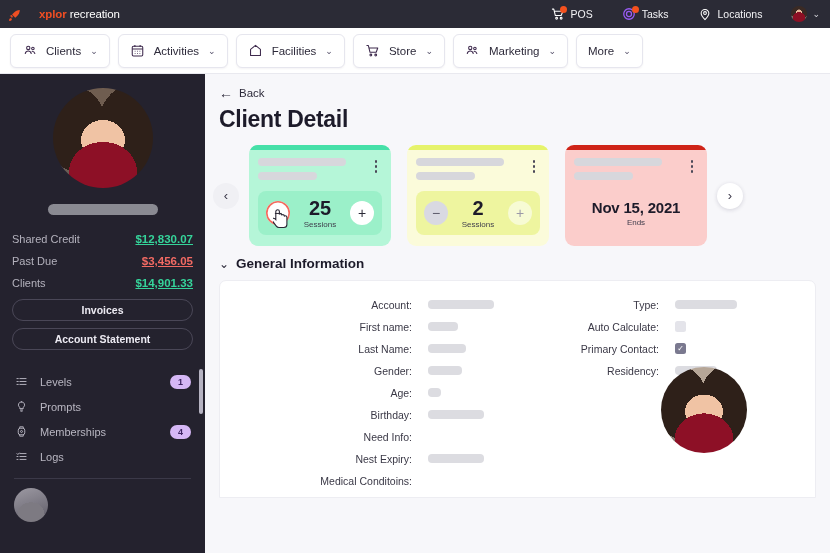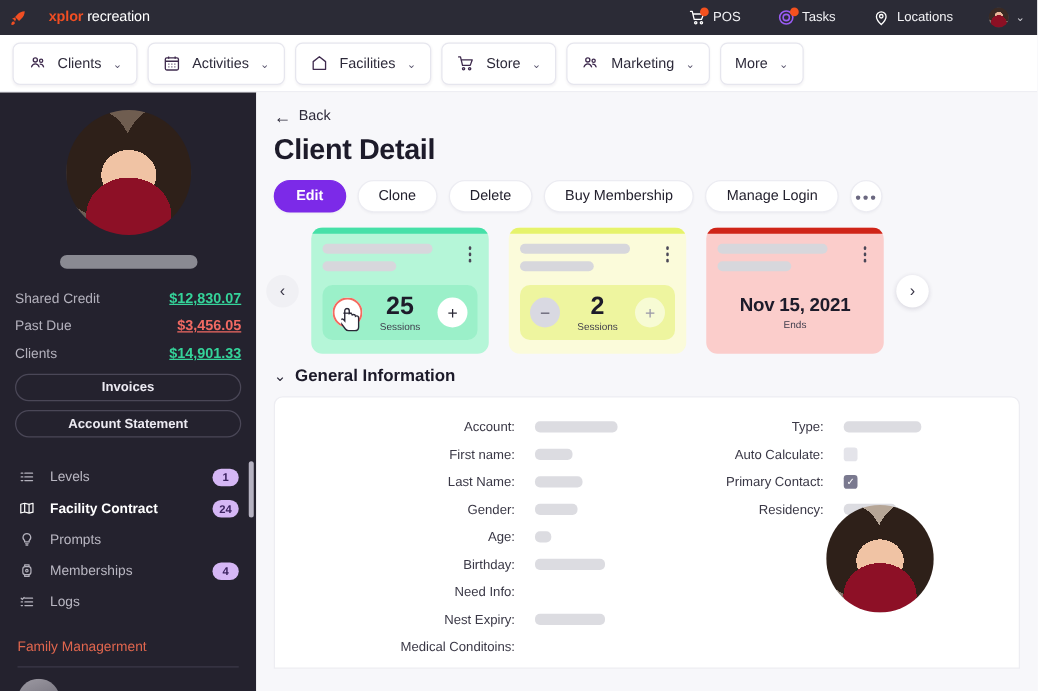--- a/index.html
+++ b/index.html
@@ -318,30 +318,20 @@
       <div class="menu">
         <div class="mi">
           <span class="mi-ico">
             <svg width="13" height="13" viewBox="0 0 20 20" fill="none" stroke="currentColor" stroke-width="1.5" stroke-linecap="round">
                 <path d="M3 5.5h2M3 10h2M3 14.5h2M7.5 5.5h9.5M7.5 10h9.5M7.5 14.5h9.5"></path>
               </svg>
           </span>
           <span class="mi-label">Levels</span>
           <span class="badge">1</span>
         </div>
-        <div class="mi active">
-          <span class="mi-ico">
-            <svg width="13" height="13" viewBox="0 0 20 20" fill="none" stroke="currentColor" stroke-width="1.5" stroke-linejoin="round">
-                <path d="M2.5 5.2 7.3 4l5.4 1.4L17.5 4v11l-4.8 1.2L7.3 14.8 2.5 16z"></path>
-                <path d="M7.3 4v10.8M12.7 5.4V16"></path>
-              </svg>
-          </span>
-          <span class="mi-label">Facility Contract</span>
-          <span class="badge">24</span>
-        </div>
         <div class="mi">
           <span class="mi-ico">
             <svg width="13" height="13" viewBox="0 0 20 20" fill="none" stroke="currentColor" stroke-width="1.5" stroke-linecap="round">
                 <path d="M10 2.8a4.7 4.7 0 0 0-2.8 8.5v1.9h5.6v-1.9A4.7 4.7 0 0 0 10 2.8z"></path>
                 <path d="M8.3 15.4h3.4M9 17.2h2"></path>
               </svg>
           </span>
           <span class="mi-label">Prompts</span>
         </div>
         <div class="mi">
@@ -358,44 +348,35 @@
         <div class="mi">
           <span class="mi-ico">
             <svg width="13" height="13" viewBox="0 0 20 20" fill="none" stroke="currentColor" stroke-width="1.5" stroke-linecap="round">
                 <path d="M3 5.5 4.4 7 6.6 4.6M3 10h1.6M3 14.5h1.6M7.6 5.5h9.4M7.6 10h9.4M7.6 14.5h9.4"></path>
               </svg>
           </span>
           <span class="mi-label">Logs</span>
         </div>
       </div>
 
-      <div class="fam">Family Managerment</div>
       <div class="fam-rule"></div>
       <div class="fam-av"></div>
 
       <div class="sb-scroll"></div>
     </div>
 
     <div class="main">
 
       <div class="back">
         <span class="back-arrow">←</span>
         <span class="back-label">Back</span>
       </div>
 
       <div class="page-title">Client Detail</div>
 
-      <div class="actions">
-        <button class="abtn primary">Edit</button>
-        <button class="abtn">Clone</button>
-        <button class="abtn">Delete</button>
-        <button class="abtn">Buy Membership</button>
-        <button class="abtn">Manage Login</button>
-        <button class="abtn dots">•••</button>
-      </div>
 
       <div class="carousel">
         <div class="arrow">
           <span>‹</span>
         </div>
 
         <div class="cards">
 
           <div class="card green">
             <div class="ph-row">

